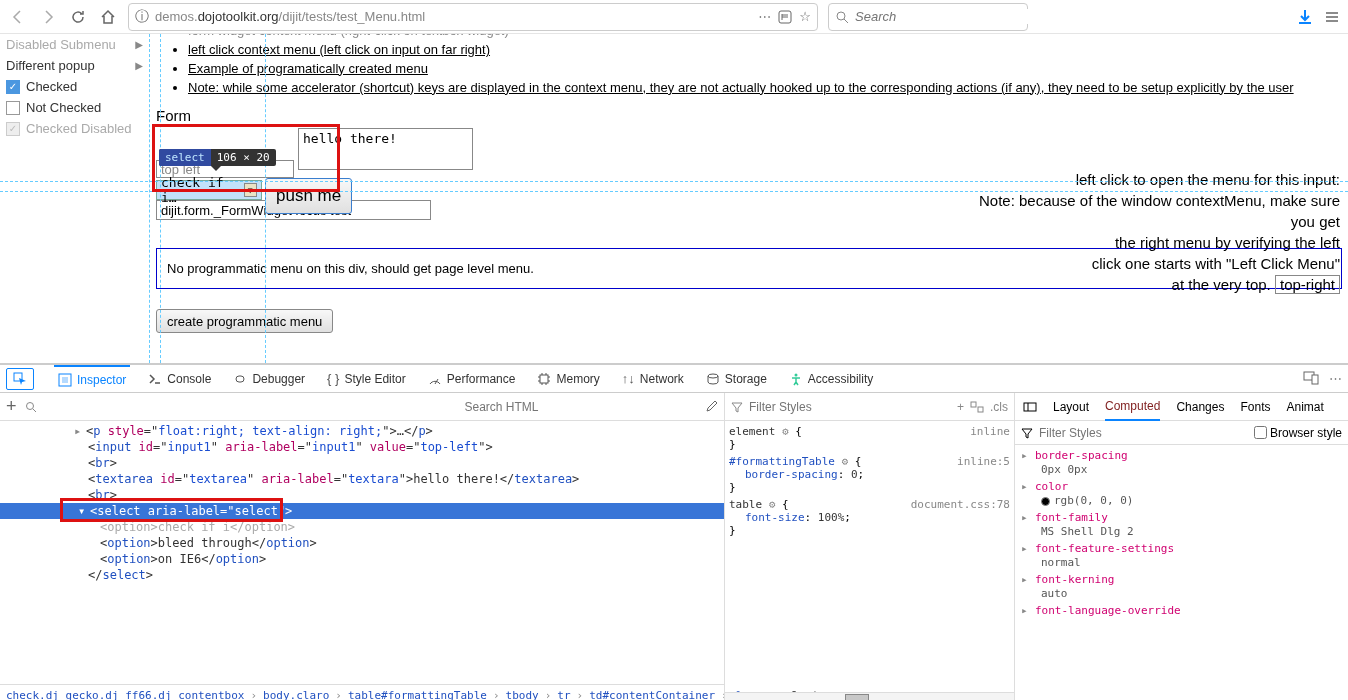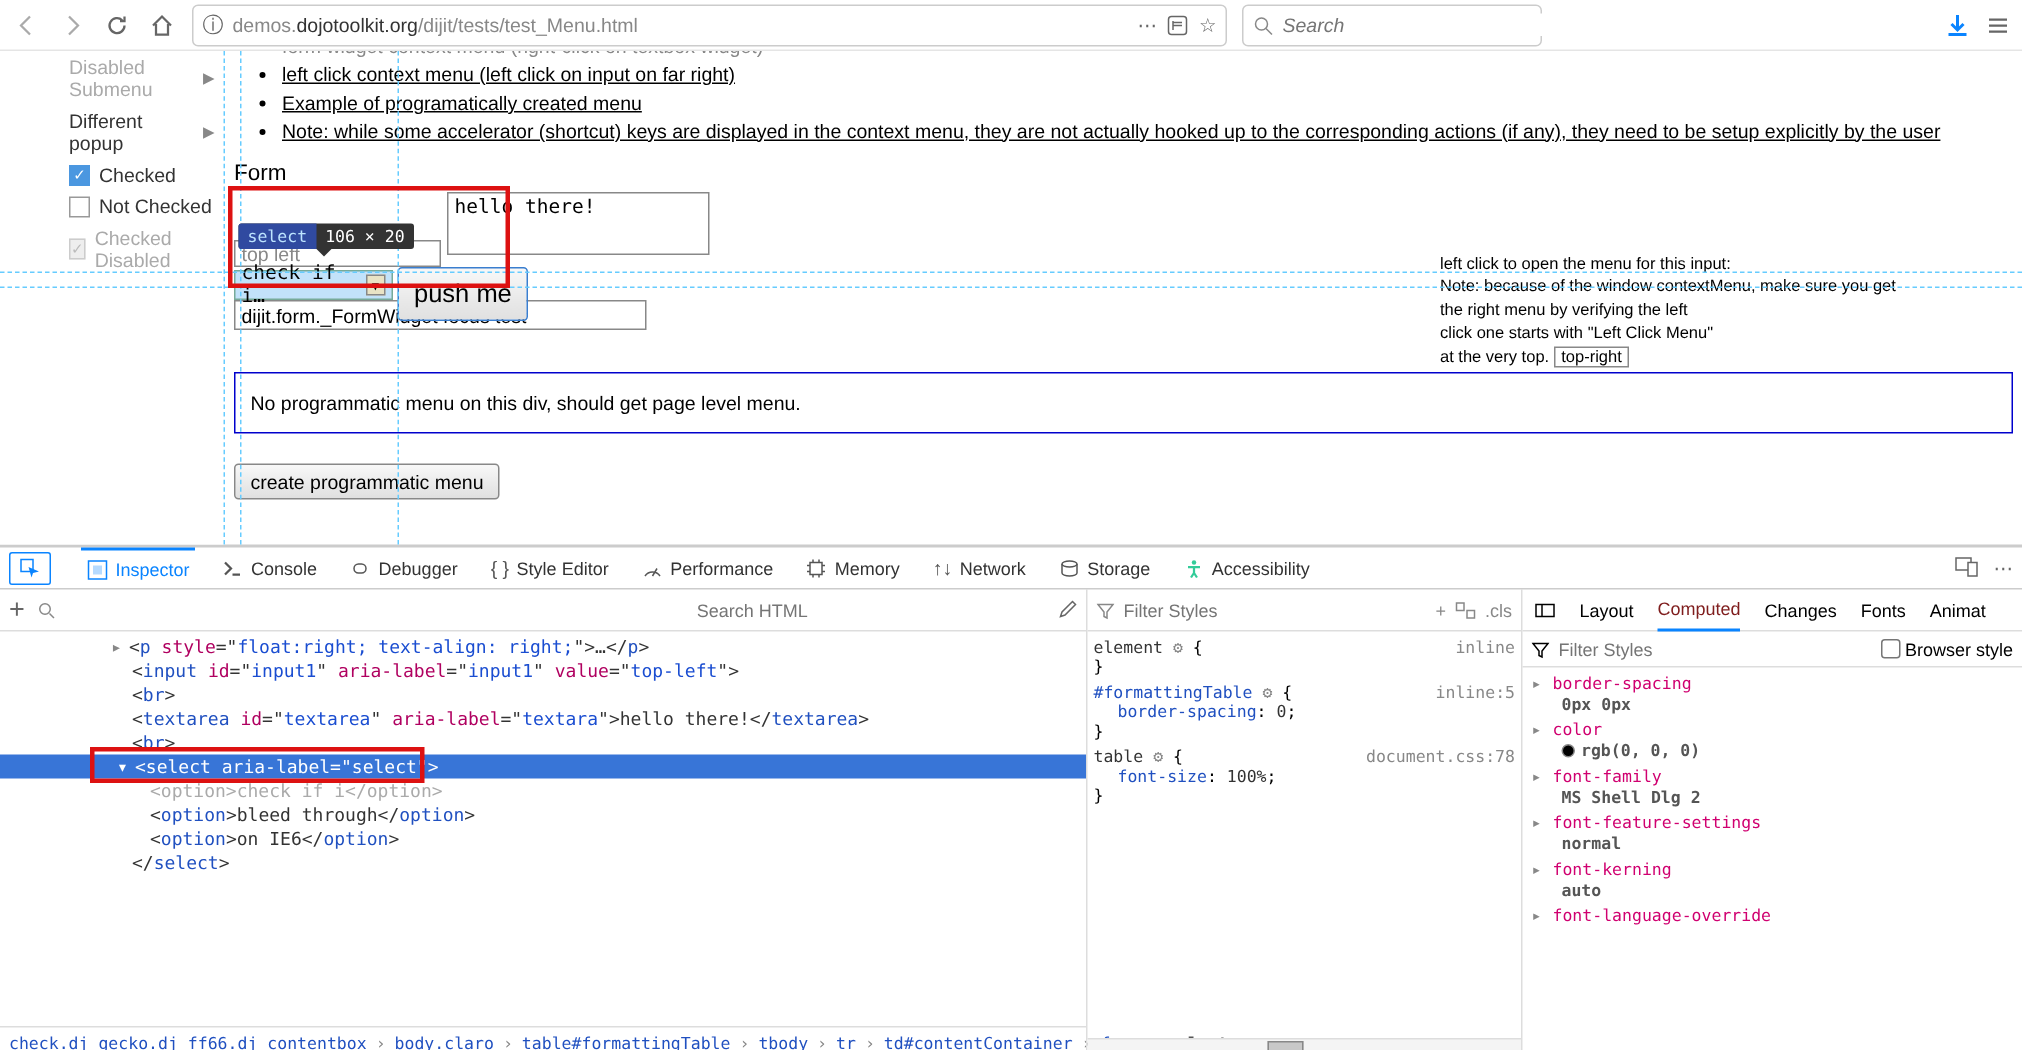--- a/index.html
+++ b/index.html
@@ -16,21 +16,21 @@
 .url-right { display: flex; gap: 6px; align-items: center; color: #666; }
 .search-bar { width: 200px; height: 28px; border: 1px solid #ccc; border-radius: 4px; display: flex; align-items: center; padding: 0 6px; margin-left: 4px; }
 .search-bar .mag { color: #888; margin-right: 6px; }
 .search-bar input { border: none; outline: none; flex: 1; font-size: 13px; font-style: italic; color: #888; }
 .hamburger { margin-left: auto; display: flex; gap: 10px; align-items: center; color: #666; padding-right: 4px; }
 .dl-icon { color: #0a84ff; font-size: 20px; }
 
 
 .content-area { height: 330px; display: flex; border-bottom: 1px solid #ccc; position: relative; }
 .left-menu { width: 150px; background: #fff; border-right: 1px dashed #6cf; }
-.menu-item { padding: 3px 6px; font-size: 13px; display: flex; align-items: center; gap: 6px; color: #333; margin-left: 40px; }
+.menu-item { padding: 3px 6px; font-size: 13px; display: flex; align-items: center; gap: 6px; color: #333; }
 .menu-item.disabled { color: #aaa; }
 .menu-item .arrow { margin-left: auto; color: #888; font-size: 10px; }
 .check { width: 14px; height: 14px; border: 1px solid #999; background: #fff; display: inline-flex; align-items: center; justify-content: center; font-size: 10px; }
 .check.checked { background: #4b97e0; border-color: #4b97e0; color: #fff; }
 .check.dis { background: #eee; color: #bbb; border-color: #ccc; }
 
 .main-page { flex: 1; padding: 0 6px 6px 6px; position: relative; overflow: hidden; }
 .main-page ul { list-style: disc; margin-left: 32px; font-size: 13px; }
 .main-page ul li { line-height: 1.45; text-decoration: underline; }
 .form-title { font-size: 15px; margin: 10px 0 4px 0; }
@@ -42,21 +42,21 @@
 .inspect-tip .dims { padding: 2px 6px; }
 .inspect-tip-arrow { position: absolute; left: 55px; top: 38px; width: 0; height: 0; border-left: 5px solid transparent; border-right: 5px solid transparent; border-top: 5px solid #333; z-index: 5; }
 .top-left-inp { position: absolute; left: 0; top: 32px; width: 138px; height: 18px; border: 1px solid #888; padding: 0 4px; font-size: 13px; background: #fff; }
 .select-box { position: absolute; left: 0; top: 52px; width: 106px; height: 20px; border: 1px solid #7a9; background: #c2e2fa; font-family: monospace; font-size: 13px; padding: 0 4px; display: flex; align-items: center; justify-content: space-between; }
 .select-arrow { width: 14px; height: 14px; background: #e9e3c5; border: 1px solid #888; display: flex; align-items: center; justify-content: center; font-size: 8px; }
 .push-btn { position: absolute; left: 109px; top: 50px; height: 36px; padding: 0 10px; background: linear-gradient(#f8f8f8, #e0e0e0); border: 1.5px solid #3a7ecf; border-radius: 3px; font-size: 17px; cursor: pointer; }
 .red-box { position: absolute; left: -4px; top: -4px; width: 188px; height: 68px; border: 3px solid #d11; pointer-events: none; z-index: 4; }
 
 .dijit-inp { width: 275px; height: 20px; border: 1px solid #888; padding: 0 4px; margin-top: 76px; font-size: 13px; display: block; }
 
-.right-text { position: absolute; right: 8px; top: 135px; width: 380px; text-align: left; font-size: 11px; line-height: 1.4; }
+.right-text { position: absolute; right: 8px; top: 135px; width: 380px; text-align: right; font-size: 15px; line-height: 1.4; }
 .right-text .tr { border: 1px solid #888; padding: 0 4px; }
 
 .div-box { border: 1px solid #00c; padding: 12px 10px; margin: 28px 0 20px 0; font-size: 13px; }
 .create-btn { height: 24px; padding: 0 10px; background: linear-gradient(#f8f8f8, #e0e0e0); border: 1px solid #888; border-radius: 3px; font-size: 13px; cursor: pointer; }
 
 
 .hguide { position: absolute; border-top: 1px dashed #6cf; left: 0; right: 0; z-index: 1; }
 .vguide { position: absolute; border-left: 1px dashed #6cf; top: 0; bottom: 0; z-index: 1; }
 
 
@@ -106,21 +106,21 @@
 .dt-comp { width: 334px; border-left: 1px solid #ddd; display: flex; flex-direction: column; font-size: 12px; }
 .comp-tabs { height: 28px; display: flex; align-items: center; border-bottom: 1px solid #ddd; padding: 0 8px; gap: 16px; }
 .comp-tab { cursor: pointer; }
 .comp-tab.active { color: #7f1d1d; border-bottom: 2px solid #0a84ff; padding-bottom: 6px; margin-bottom: -7px; }
 .comp-hdr { height: 24px; display: flex; align-items: center; border-bottom: 1px solid #ddd; padding: 0 6px; gap: 6px; }
 .comp-hdr input { flex: 1; border: none; outline: none; font-size: 12px; color: #888; }
 .comp-body { flex: 1; overflow: auto; font-family: monospace; font-size: 11px; padding: 4px 6px; }
 .comp-prop { display: flex; align-items: center; gap: 4px; margin-bottom: 1px; }
 .comp-prop .tri { color: #888; width: 10px; }
 .comp-prop .pn { color: #d00070; }
-.comp-val { margin-left: 20px; color: #555; margin-bottom: 4px; font-weight: bold; }
+.comp-val { margin-left: 20px; color: #555; margin-bottom: 4px; }
 .swatch { width: 9px; height: 9px; border-radius: 50%; display: inline-block; margin-right: 4px; border: 1px solid #888; vertical-align: middle; }
 
 .breadcrumbs { height: 22px; border-top: 1px solid #ddd; display: flex; align-items: center; padding: 0 6px; font-size: 11px; font-family: monospace; gap: 6px; color: #2050c0; }
 .breadcrumbs .sep { color: #888; }
 .breadcrumbs .last { color: #555; font-weight: bold; }
 .bc-arrow { margin-left: auto; color: #888; font-family: sans-serif; font-size: 16px; }
 
 .console-bar { height: 28px; border-top: 1px solid #ccc; display: flex; align-items: center; padding: 0 6px; gap: 10px; }
 .console-bar .trash { color: #666; }
 .console-bar .funnel { color: #666; }

